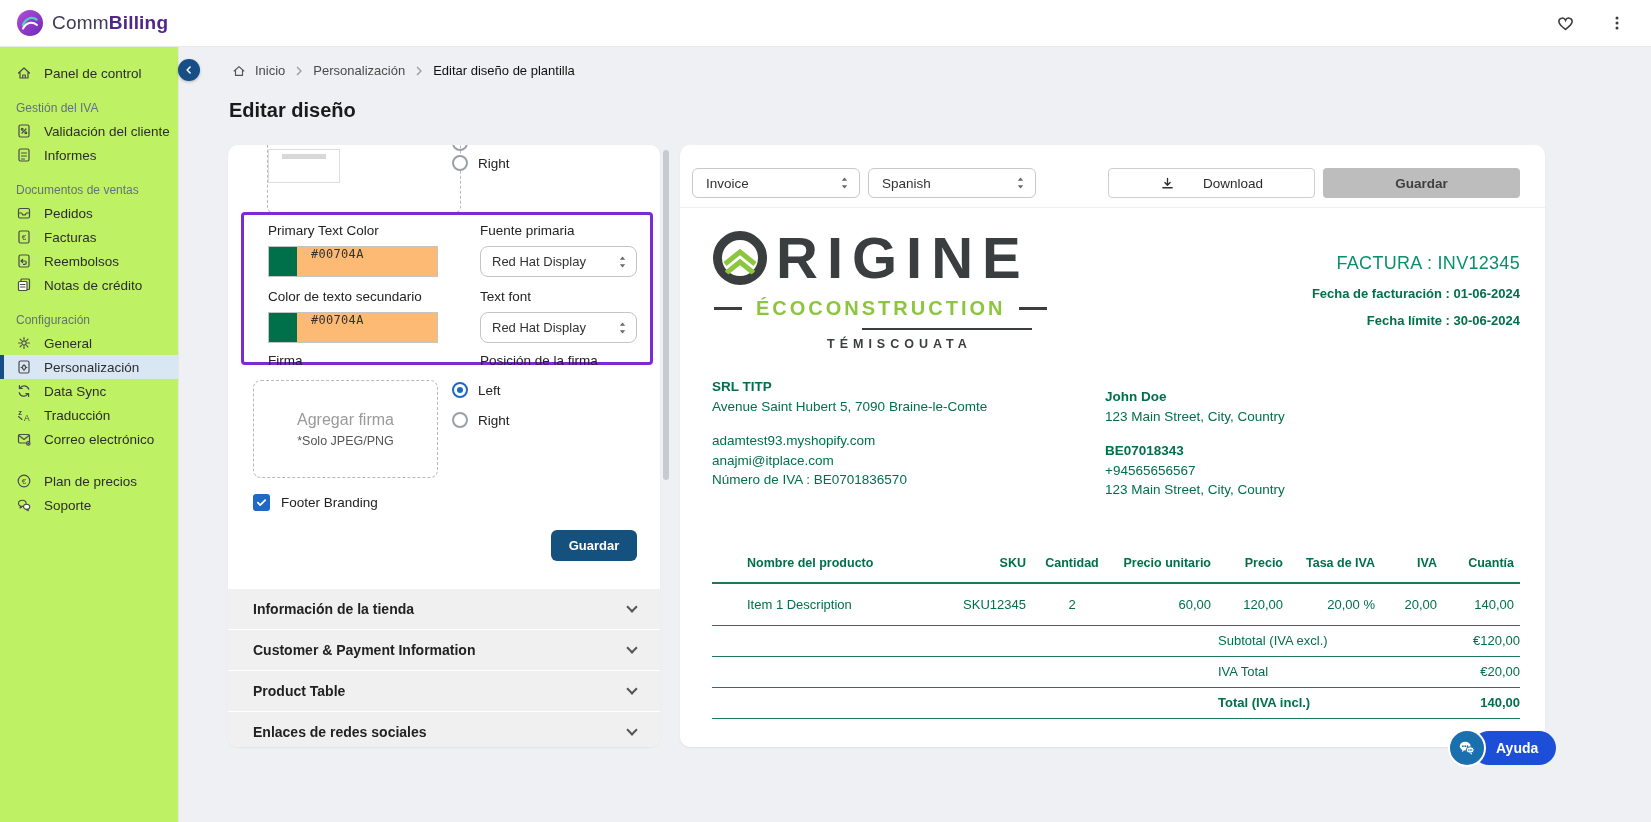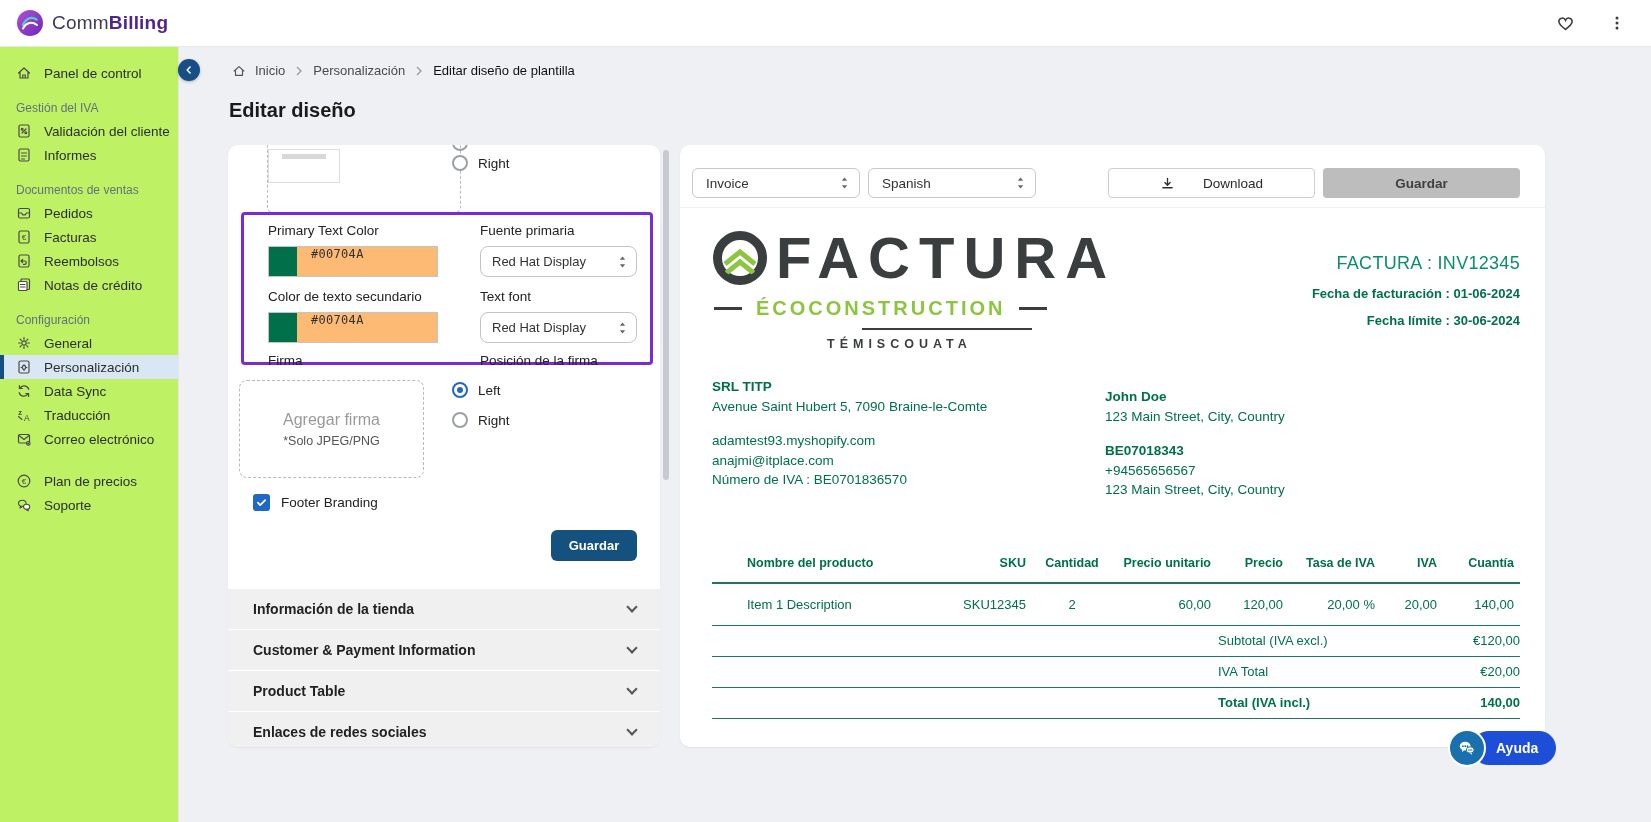--- a/index.html
+++ b/index.html
@@ -46,21 +46,21 @@
   .radio.sel::after { content:""; position:absolute; left:3px; top:3px; width:6px; height:6px; border-radius:50%; background:#1F68C6; }
   .radio-label { font-size:13.5px; color:#222; }
 
   .hl-box { position:absolute; left:13px; top:67px; width:412px; height:153px; border:3px solid #7B2BD6; border-radius:4px; }
   .fld-label { position:absolute; font-size:13.5px; color:#232323; }
   .color-input { position:absolute; width:170px; height:31px; border:1px solid #c4c4c4; border-radius:0; background:#fdba74; display:flex; align-items:flex-start; overflow:hidden; cursor:pointer; }
   .swatch { width:28px; height:31px; background:#00704A; flex:0 0 28px; }
   .hexval { font-family:"DejaVu Sans Mono",monospace; font-size:12px; color:#333; margin-left:14px; letter-spacing:.3px; }
   .select-box { position:absolute; width:157px; height:31px; border:1px solid #c4c4c4; border-radius:8px; background:#fff; display:flex; align-items:center; justify-content:space-between; padding:0 9px 0 11px; font-size:13px; color:#333; cursor:pointer; }
 
-  .sig-upload { position:absolute; left:11px; top:235px; width:185px; height:98px; border:1px dashed #b9b9b9; border-radius:8px; display:flex; flex-direction:column; align-items:center; justify-content:center; gap:5px; cursor:pointer; }
+  .sig-upload { position:absolute; left:25px; top:235px; width:185px; height:98px; border:1px dashed #b9b9b9; border-radius:8px; display:flex; flex-direction:column; align-items:center; justify-content:center; gap:5px; cursor:pointer; }
   .sig-upload-title { font-size:16px; color:#9a9a9a; }
   .sig-upload-hint { font-size:12.5px; color:#555; }
   .sig-radios { position:absolute; left:224px; top:234px; display:flex; flex-direction:column; gap:8px; }
   .sig-radio-row { display:flex; align-items:center; gap:10px; height:22px; }
 
   .cbx-row { position:absolute; left:25px; top:349px; display:flex; align-items:center; gap:11px; cursor:pointer; }
   .cbx { width:17px; height:17px; border-radius:3px; background:#1F68C6; display:flex; align-items:center; justify-content:center; }
   .cbx-label { font-size:13.5px; color:#222; }
 
   .save-btn { position:absolute; left:323px; top:385px; width:86px; height:31px; background:#15517E; color:#fff; font-size:13px; font-weight:700; border:none; border-radius:6px; display:flex; align-items:center; justify-content:center; cursor:pointer; }
@@ -465,21 +465,21 @@
                       <circle cx="28" cy="28" r="20"></circle>
                     </clipPath>
                   </defs>
                 <circle cx="28" cy="28" r="22.5" fill="none" stroke="#3a3e3e" stroke-width="9"></circle>
                 <g clip-path="url(#oc)">
                   <path d="M13 34l15-12 15 12" stroke="#8CC63F" stroke-width="5" fill="none"></path>
                   <path d="M13 44l15-12 15 12" stroke="#8CC63F" stroke-width="5" fill="none"></path>
                 </g>
               </svg>
             </span>
-            <span class="logo-letters">FACTURA</span>
+            <span class="logo-letters">RIGINE</span>
           </div>
           <div class="logo-sub">
             <span class="logo-dash"></span>
             <span class="logo-sub-text">ÉCOCONSTRUCTION</span>
             <span class="logo-dash"></span>
           </div>
           <div class="logo-underline"></div>
           <div class="logo-tagline">TÉMISCOUATA</div>
         </div>
         <div class="inv-meta">

